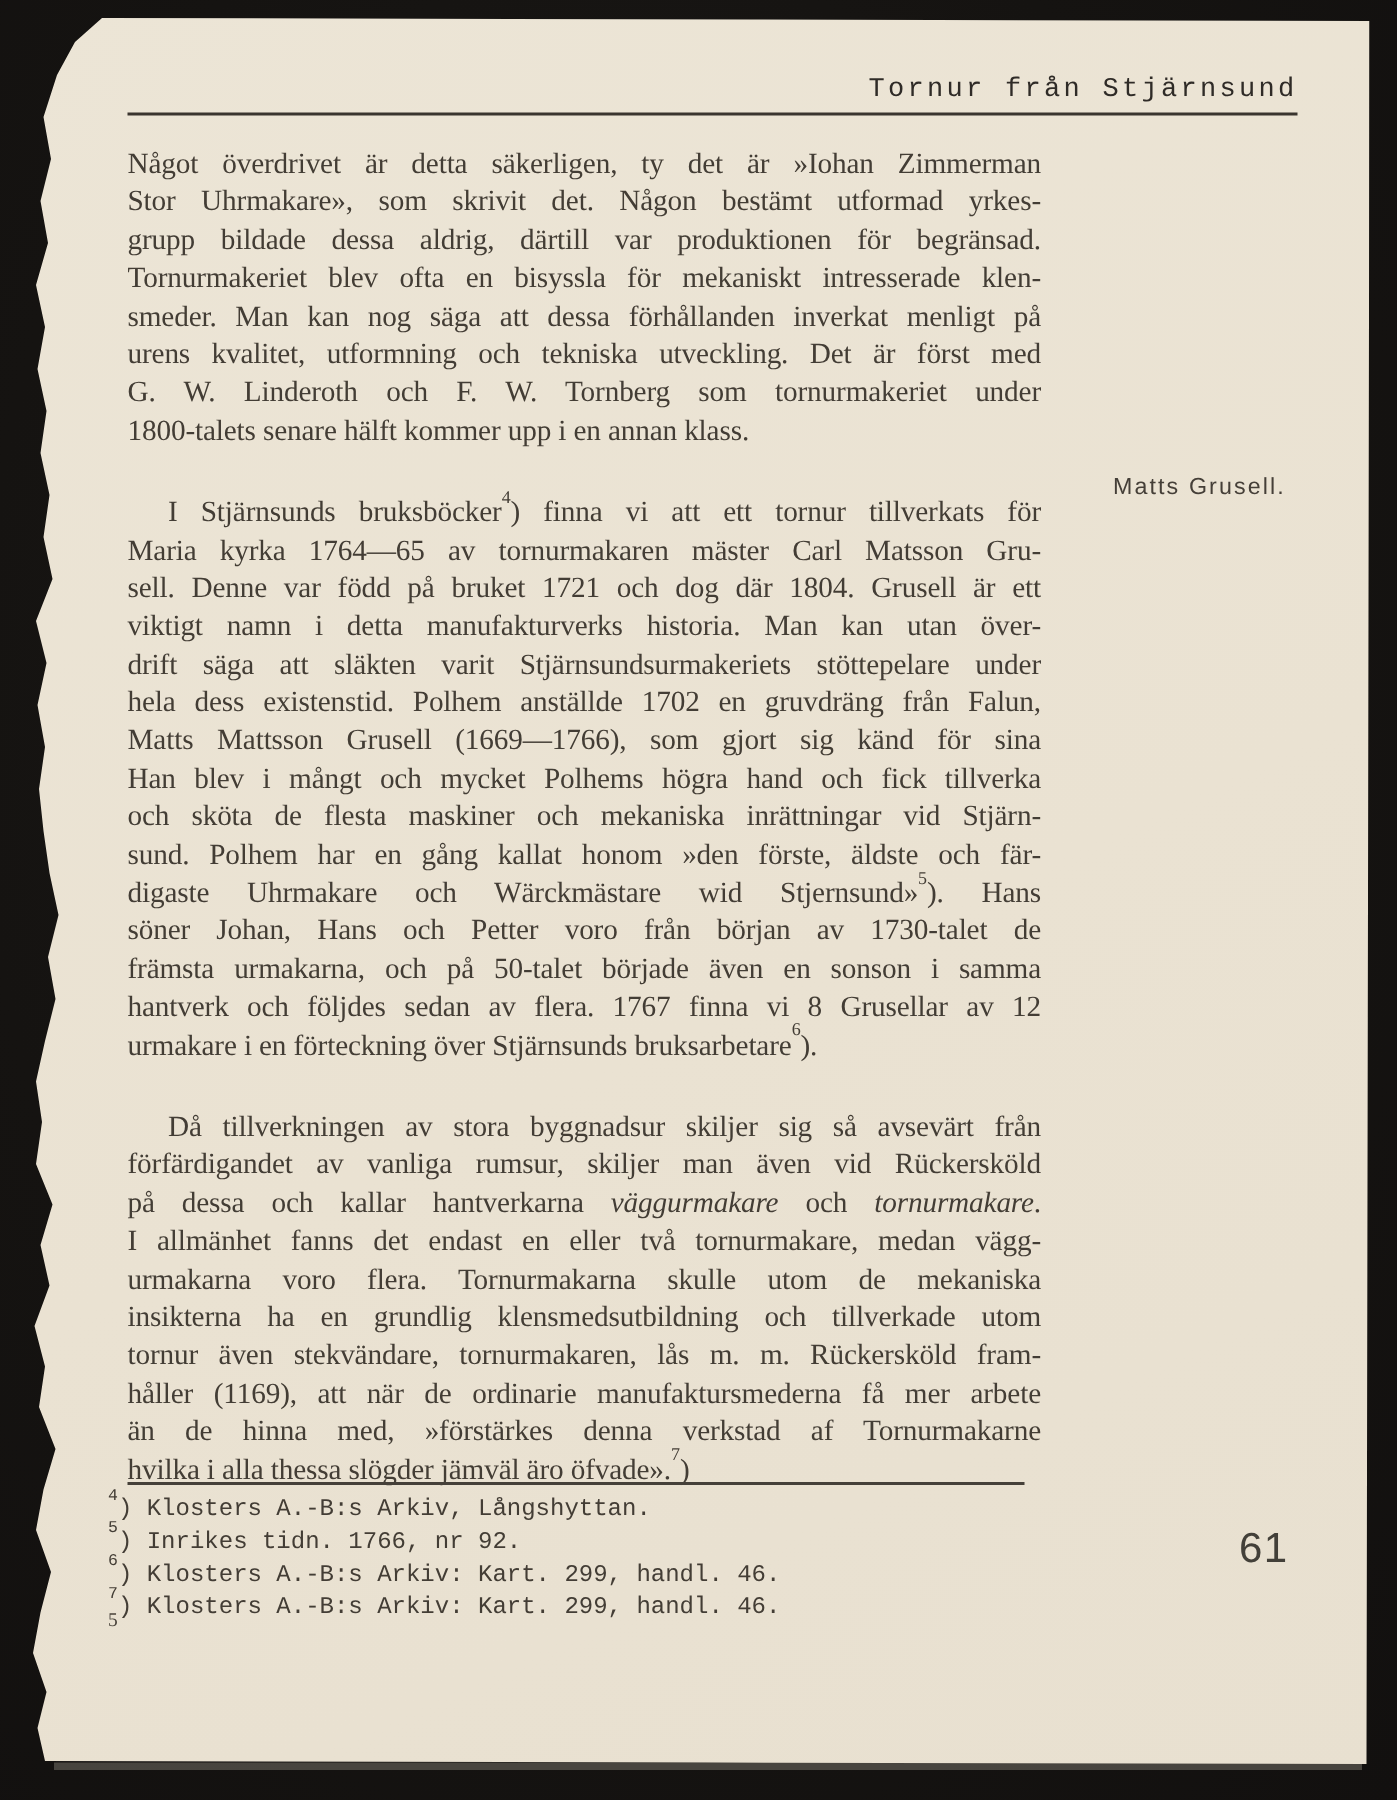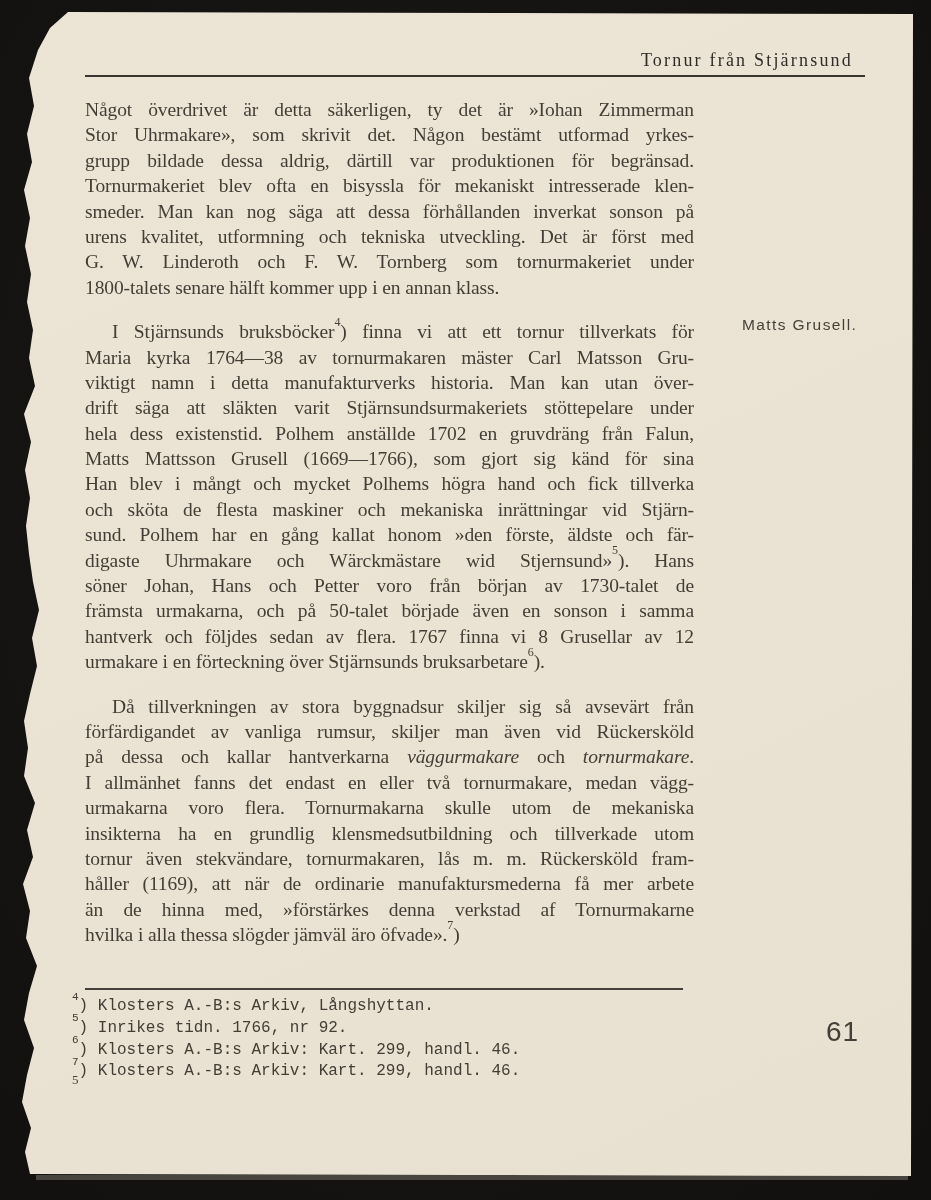--- a/index.html
+++ b/index.html
@@ -35,23 +35,23 @@
       25px 1152px, 31px 1128px, 22px 1102px, 27px 1075px, 34px 1048px, 24px 1020px, 29px 993px,
       37px 966px, 26px 938px, 30px 911px, 23px 884px, 33px 857px, 27px 830px, 35px 803px,
       24px 776px, 28px 748px, 24px 721px, 30px 694px, 37px 666px, 32px 638px, 39px 610px,
       33px 582px, 29px 554px, 26px 526px, 30px 498px, 25px 470px, 31px 442px, 24px 414px,
       35px 386px, 29px 358px, 33px 330px, 27px 302px, 31px 274px, 25px 246px, 30px 218px,
       24px 190px, 32px 162px, 27px 134px, 34px 106px, 29px 78px, 38px 50px, 50px 28px
     );
   }
   .running-head {
     position: absolute;
-    right: 78px;
+    right: 66px;
     top: 50px;
-    font-family: Liberation Serif, serif;
+    font-family: Liberation Mono, monospace;
     font-size: 18px;
     letter-spacing: 2.2px;
     color: #2f2b27;
     white-space: nowrap;
   }
   .head-rule {
     position: absolute;
     left: 85px;
     top: 75px;
     width: 780px;
@@ -60,21 +60,21 @@
   }
   .body-col {
     position: absolute;
     left: 85px;
     top: 97px;
     width: 609px;
     color: var(--ink, #433d35);
     font-size: 19.5px;
     letter-spacing: -0.1px;
   }
-  .para + .para { margin-top: 19px; }
+  .para + .para { margin-top: 29px; }
   .line {
     height: 25.4px;
     line-height: 25.4px;
     text-align: justify;
     text-align-last: justify;
     white-space: normal;
   }
   .line.last { text-align-last: left; }
   .para.indent .line.first { text-indent: 27px; }
   .line em { }
@@ -142,28 +142,29 @@
   <div class="under-edge"></div>
   <div class="paper">
     <div class="running-head">Tornur från Stjärnsund</div>
     <div class="head-rule"></div>
     <div class="body-col" id="body-col">
         <div class="para">
           <div class="line first">Något överdrivet är detta säkerligen, ty det är »Iohan Zimmerman</div>
           <div class="line">Stor Uhrmakare», som skrivit det. Någon bestämt utformad yrkes-</div>
           <div class="line">grupp bildade dessa aldrig, därtill var produktionen för begränsad.</div>
           <div class="line">Tornurmakeriet blev ofta en bisyssla för mekaniskt intresserade klen-</div>
-          <div class="line">smeder. Man kan nog säga att dessa förhållanden inverkat sonson på</div>
+          <div class="line">smeder. Man kan nog säga att dessa förhållanden inverkat menligt på</div>
           <div class="line">urens kvalitet, utformning och tekniska utveckling. Det är först med</div>
           <div class="line">G. W. Linderoth och F. W. Tornberg som tornurmakeriet under</div>
           <div class="line last">1800-talets senare hälft kommer upp i en annan klass.</div>
         </div>
         <div class="para indent">
           <div class="line first">I Stjärnsunds bruksböcker<sup>4</sup>) finna vi att ett tornur tillverkats för</div>
-          <div class="line">Maria kyrka 1764—38 av tornurmakaren mäster Carl Matsson Gru-</div>
+          <div class="line">Maria kyrka 1764—65 av tornurmakaren mäster Carl Matsson Gru-</div>
+          <div class="line">sell. Denne var född på bruket 1721 och dog där 1804. Grusell är ett</div>
           <div class="line">viktigt namn i detta manufakturverks historia. Man kan utan över-</div>
           <div class="line">drift säga att släkten varit Stjärnsundsurmakeriets stöttepelare under</div>
           <div class="line">hela dess existenstid. Polhem anställde 1702 en gruvdräng från Falun,</div>
           <div class="line">Matts Mattsson Grusell (1669—1766), som gjort sig känd för sina</div>
           <div class="line">Han blev i mångt och mycket Polhems högra hand och fick tillverka</div>
           <div class="line">och sköta de flesta maskiner och mekaniska inrättningar vid Stjärn-</div>
           <div class="line">sund. Polhem har en gång kallat honom »den förste, äldste och fär-</div>
           <div class="line">digaste Uhrmakare och Wärckmästare wid Stjernsund»<sup>5</sup>). Hans</div>
           <div class="line">söner Johan, Hans och Petter voro från början av 1730-talet de</div>
           <div class="line">främsta urmakarna, och på 50-talet började även en sonson i samma</div>

